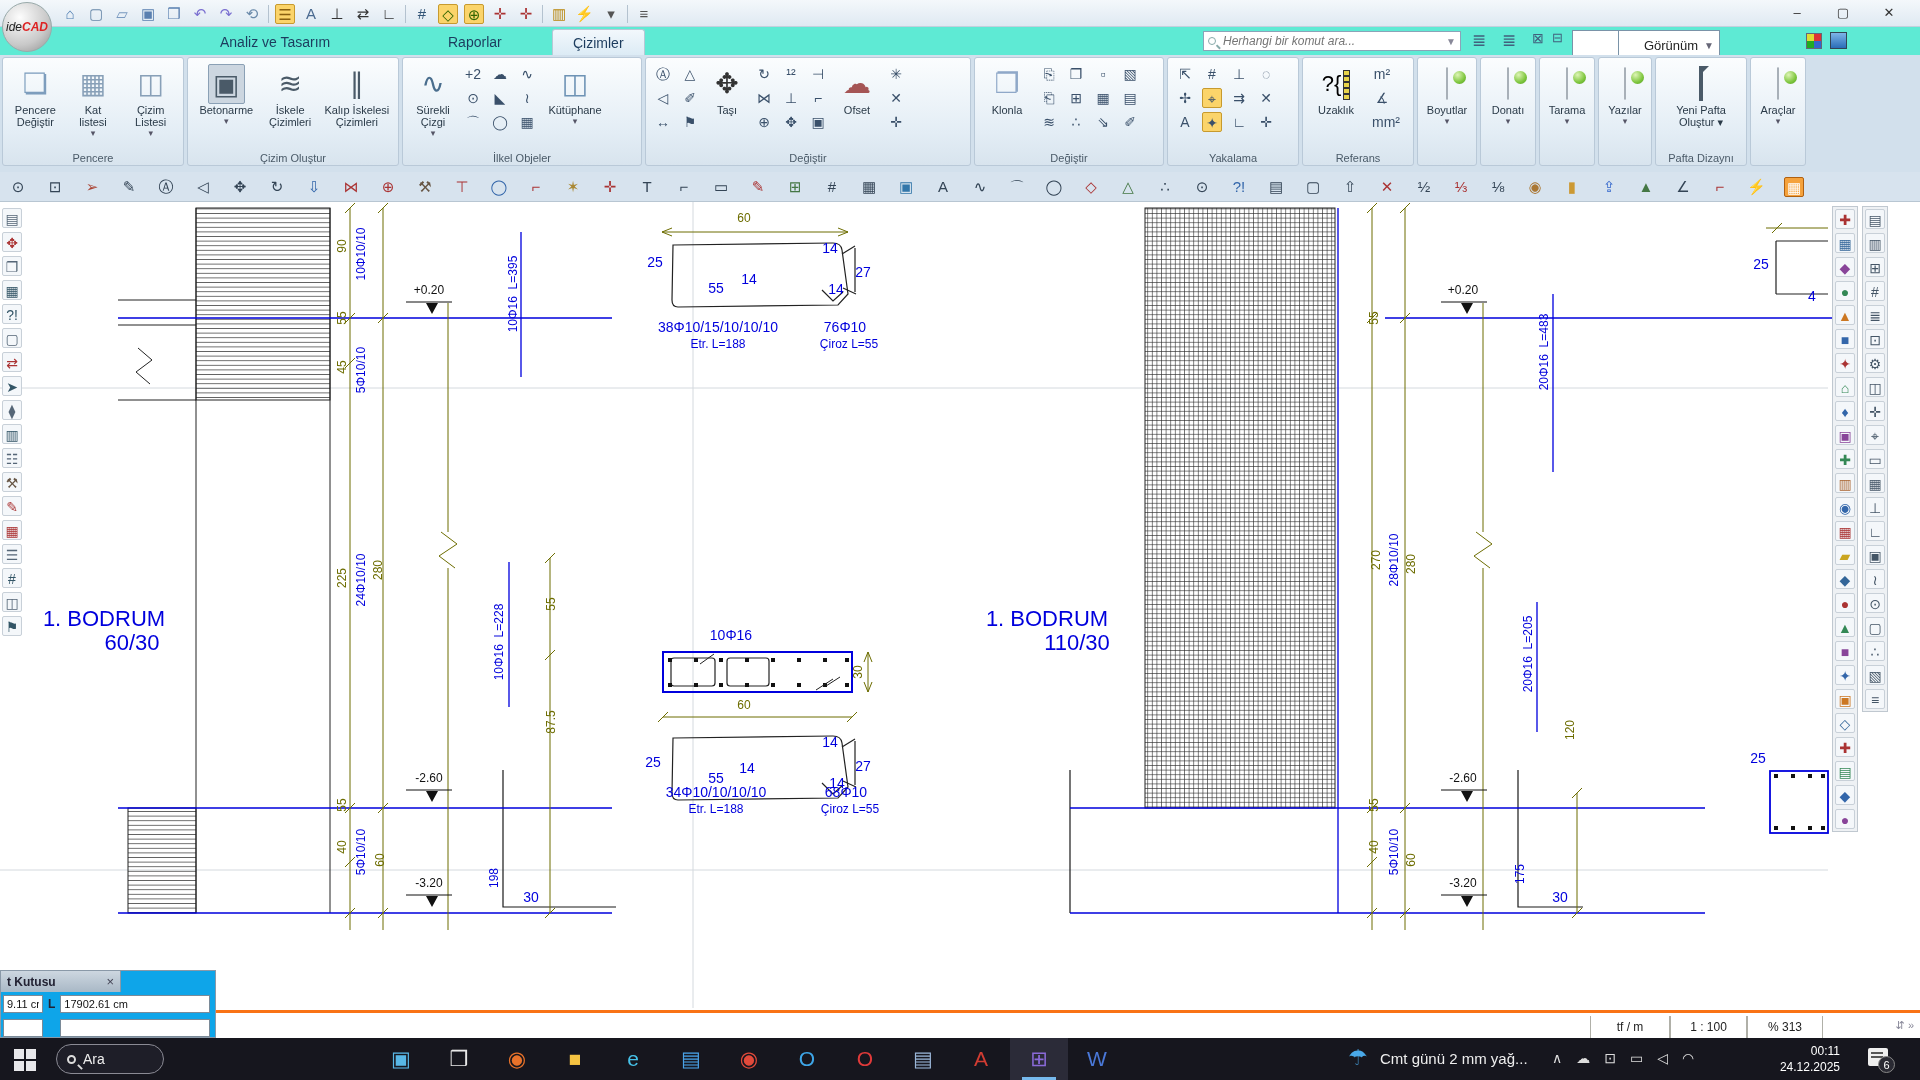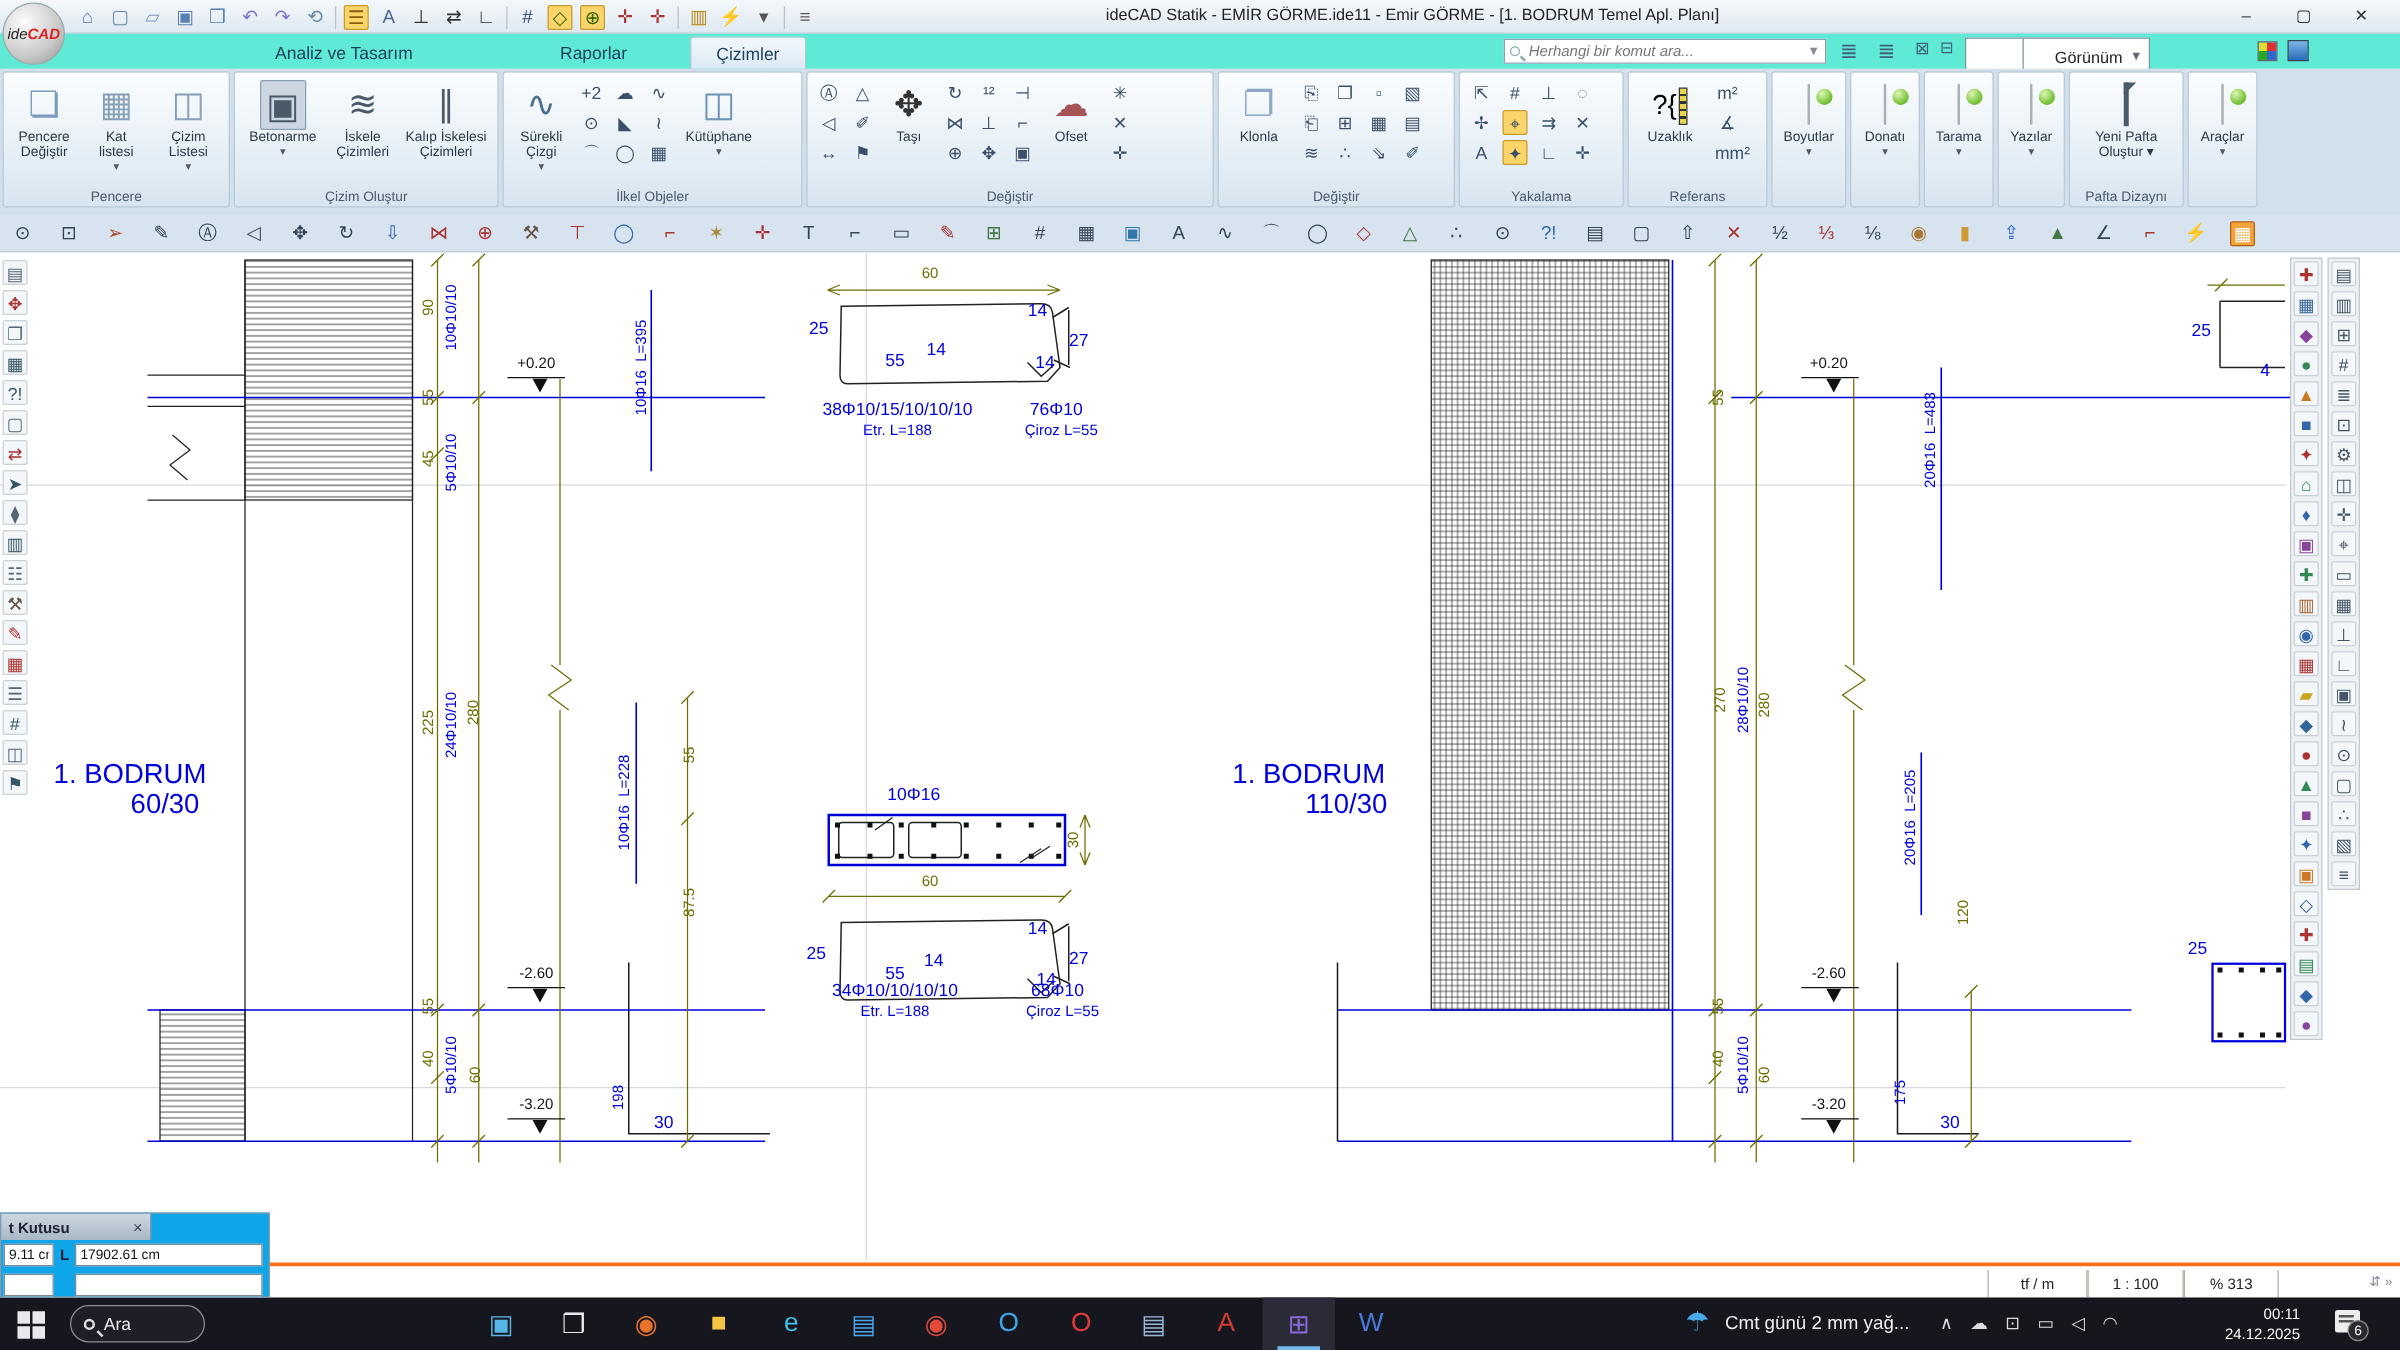--- a/index.html
+++ b/index.html
@@ -134,21 +134,20 @@
         <span class="gi on" style="color: rgb(51, 102, 0);">⊕</span>
         <span class="gi" style="color: rgb(170, 51, 51);">✛</span>
         <span class="gi" style="color: rgb(170, 51, 51);">✛</span>
         <i class="vsep"></i>
         <span class="gi" style="color: rgb(184, 134, 11);">▥</span>
         <span class="gi" style="color: rgb(202, 165, 32);">⚡</span>
         <span class="gi" style="color: rgb(85, 85, 85);">▾</span>
         <i class="vsep"></i>
         <span class="gi" style="color: rgb(85, 85, 85);">≡</span>
       </div>
-    <div class="title">ideCAD Statik - EMİR GÖRME.ide11 - Emir GÖRME - [1. BODRUM Temel Apl. Planı]</div>
     <div class="winctl">
       <span>–</span>
       <span>▢</span>
       <span>✕</span>
     </div>
   </div>
   <div class="logo">
       <span><i>ide</i><b>CAD</b></span>
     </div>
 

